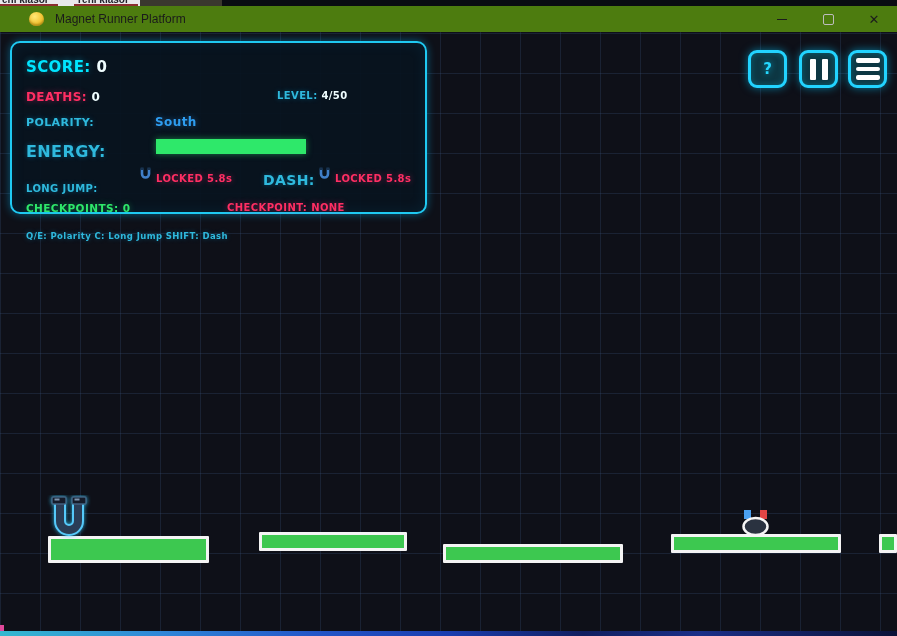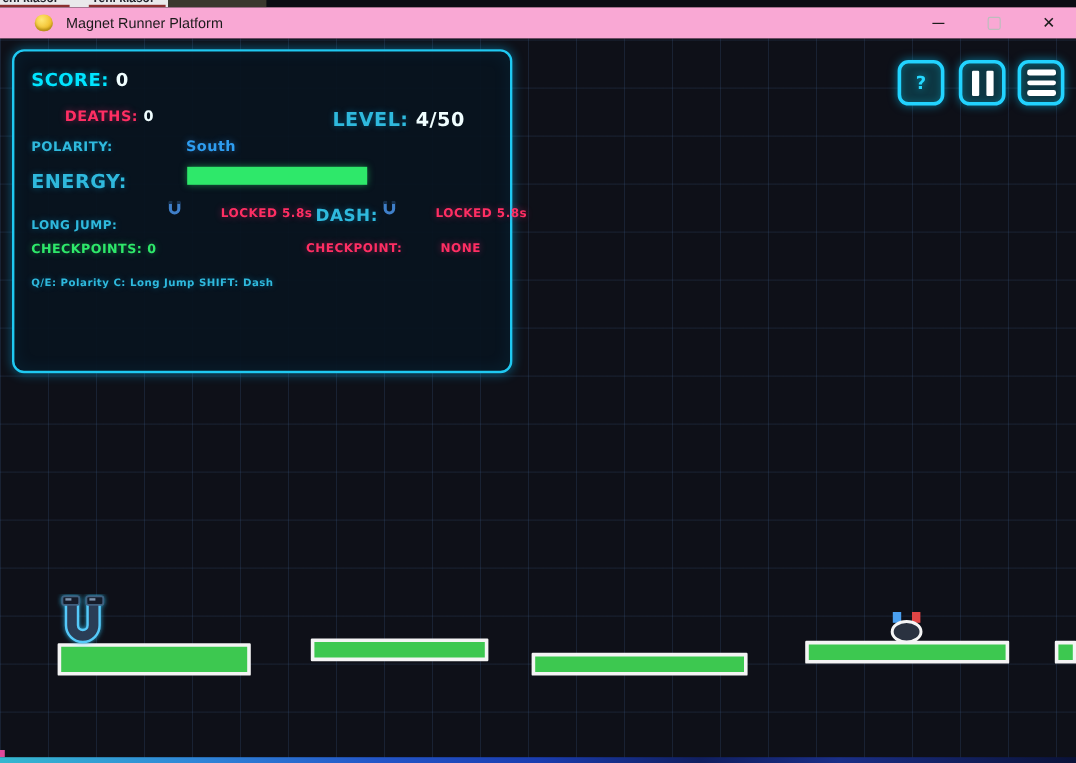--- a/index.html
+++ b/index.html
@@ -8,43 +8,43 @@
     background:#0e1018;font-family:"DejaVu Sans",sans-serif;
   }
   
   .top-strip{position:absolute;top:0;left:0;width:897px;height:6px;background:#0a0c12;overflow:hidden;z-index:6;}
   .tabs-white{position:absolute;left:0;top:0;width:140px;height:6px;background:#e9e9eb;}
   .olive-tab{position:absolute;left:140px;top:0;width:82px;height:6px;background:#3a382e;}
   .bg-tab-label{position:absolute;top:-6px;font-size:10px;font-weight:bold;color:#23232c;white-space:nowrap;
     font-family:"Liberation Sans",sans-serif;}
   .tab-underline{position:absolute;top:4px;height:2px;background:#8b2f2f;}
   
-  .titlebar{position:absolute;top:6px;left:0;width:897px;height:26px;background:#f9a8d4;display:flex;align-items:center;z-index:5;}
+  .titlebar{position:absolute;top:6px;left:0;width:897px;height:26px;background:#4d7c0f;display:flex;align-items:center;z-index:5;}
   .app-icon{width:15px;height:14px;margin-left:29px;flex:0 0 auto;border-radius:50% 50% 46% 46%;
     background:radial-gradient(circle at 38% 32%,#ffe876,#f2c230 60%,#caa41c);box-shadow:inset 0 -2px 2px rgba(120,90,0,.45);}
   .title-text{margin-left:11px;font-size:12px;color:#1b1b1b;font-family:"Liberation Sans",sans-serif;white-space:nowrap;}
   .win-controls{margin-left:auto;display:flex;height:100%;}
   .win-btn{width:46px;height:100%;display:flex;align-items:center;justify-content:center;cursor:default;}
   .minimize-line{width:10px;height:1px;background:#1c1c1c;}
   .maximize-box{width:9px;height:9px;border:1px solid #bdbdbd;border-radius:2px;}
   .close-glyph{font-size:13px;color:#1c1c1c;line-height:1;}
   
   .game{position:absolute;top:32px;left:0;width:897px;height:604px;background-color:#0e1018;
     background-image:
       linear-gradient(to right, rgba(62,92,138,.24) 1px, transparent 1px),
       linear-gradient(to bottom, rgba(62,92,138,.24) 1px, transparent 1px);
     background-size:40px 40px;background-position:0 1px;}
   
-  .hud{position:absolute;left:10px;top:9px;width:417px;height:270px;box-sizing:border-box;
+  .hud{position:absolute;left:10px;top:9px;width:417px;height:173px;box-sizing:border-box;
     background:rgba(7,19,31,.93);border:2px solid #1fc9f2;border-radius:10px;
     box-shadow:0 0 9px rgba(0,190,255,.45), inset 0 0 14px rgba(0,150,220,.10);}
   .hud-item{position:absolute;font-weight:bold;letter-spacing:.4px;white-space:nowrap;}
   .c-cyan{color:#00e5ff;text-shadow:0 0 6px rgba(0,210,255,.45);}
   .c-cyan2{color:#2fb9dd;text-shadow:0 0 5px rgba(0,190,255,.35);}
-  .c-pink{color:#ff2e63;text-shadow:0 0 6px rgba(255,40,110,.45);margin-left:28px;}
+  .c-pink{color:#ff2e63;text-shadow:0 0 6px rgba(255,40,110,.45);}
   .c-green{color:#2ee86a;text-shadow:0 0 6px rgba(40,230,110,.4);}
   .c-blue{color:#2e9df0;text-shadow:0 0 6px rgba(50,150,245,.45);}
   .c-white{color:#f0feff;}
   .energy-bar{position:absolute;left:144px;top:96px;width:150px;height:15px;background:rgba(20,40,50,.4);}
   .energy-fill{height:100%;background:#2ee86a;box-shadow:0 0 6px rgba(40,230,110,.5);}
   .hud-mini-magnet{position:absolute;width:13px;height:14px;}
   
   .hud-btn{position:absolute;top:18px;width:39px;height:38px;box-sizing:border-box;background:#0d3743;
     border:3px solid #22d3ff;border-radius:9px;box-shadow:0 0 8px rgba(0,200,255,.55), inset 0 0 6px rgba(0,220,255,.25);
     display:flex;align-items:center;justify-content:center;cursor:pointer;}
@@ -94,21 +94,21 @@
 
   <div class="hud">
     <div class="hud-item" style="left:14px;top:15px;font-size:15px;">
       <span class="c-cyan">SCORE:</span>
       <span class="c-white">0</span>
     </div>
     <div class="hud-item" style="left:14px;top:47px;font-size:12px;">
       <span class="c-pink">DEATHS:</span>
       <span class="c-white">0</span>
     </div>
-    <div class="hud-item" style="left:265px;top:47px;font-size:16px;">
+    <div class="hud-item" style="left:265px;top:47px;font-size:10px;">
       <span class="c-cyan2">LEVEL:</span>
       <span class="c-white">4/50</span>
     </div>
     <div class="hud-item c-cyan2" style="left:14px;top:73px;font-size:11px;">POLARITY:</div>
     <div class="hud-item c-blue" style="left:143px;top:72px;font-size:12px;">South</div>
     <div class="hud-item c-cyan2" style="left:14px;top:99px;font-size:16px;">ENERGY:</div>
     <div class="energy-bar">
       <div class="energy-fill" style="width: 100%;"></div>
     </div>
     <div class="hud-item c-cyan2" style="left:14px;top:115px;font-size:10px;margin-top:25px;">LONG JUMP:</div>

